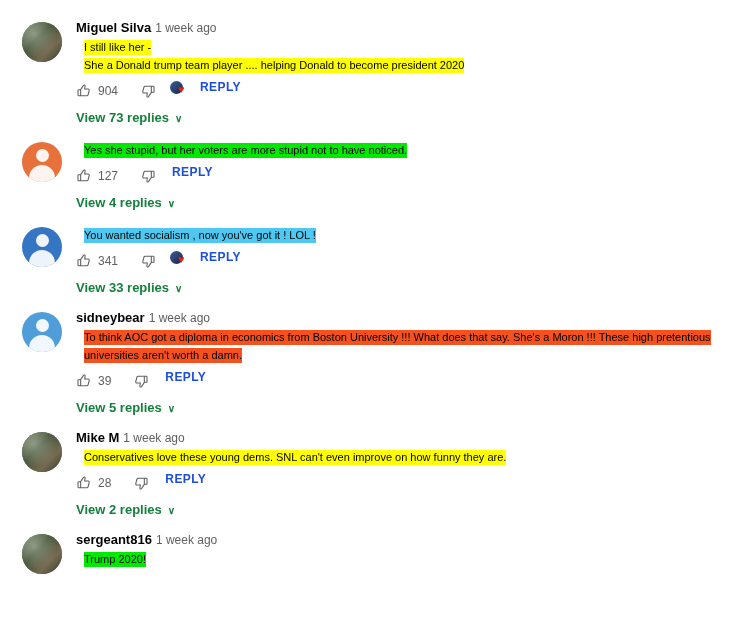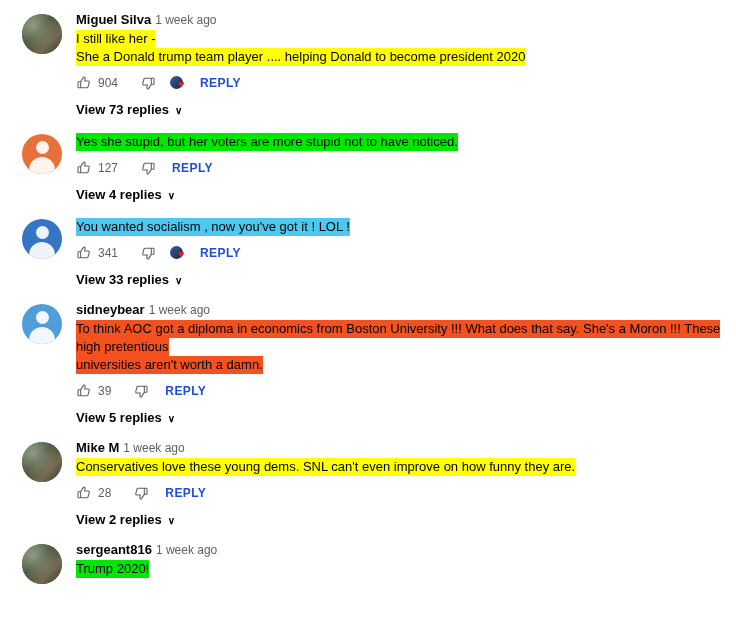--- a/index.html
+++ b/index.html
@@ -8,21 +8,21 @@
     background: #ffffff;
   }
   body {
     width: 736px;
     height: 632px;
     font-family: "Liberation Sans", sans-serif;
     color: #030303;
     overflow: hidden;
   }
   #comments {
-    padding: 12px 0 0 0;
+    padding: 20px 0 0 0;
   }
   .comment {
     display: flex;
     padding: 0 10px 0 22px;
     margin-bottom: 14px;
   }
   .avatar-wrap {
     flex: 0 0 40px;
     margin-right: 14px;
     padding-top: 2px;
@@ -77,37 +77,36 @@
     font-weight: bold;
     font-size: 13px;
     color: #030303;
   }
   .time {
     font-size: 12px;
     color: #606060;
     margin-left: 4px;
   }
   .text {
-    font-size: 13px;
+    font-size: 11px;
     line-height: 18px;
-    margin: 1px 0 6px 0;
+    margin: 1px 0 6px 8px;
     color: #030303;
   }
   .text .ln {
     display: block;
   }
   .text .hl {
     display: inline;
     padding: 1px 0 2px 0;
     box-decoration-break: clone;
     -webkit-box-decoration-break: clone;
   }
   .actions {
     display: flex;
-    align-items: center;
     height: 22px;
     margin-top: 4px;
   }
   .act {
     display: flex;
     align-items: center;
     margin-right: 8px;
   }
   .icon-btn {
     width: 16px;
@@ -148,21 +147,21 @@
   .hearts .h-ic {
     position: absolute;
     left: 8px; top: 4px;
     font-size: 11px;
     color: #e62117;
     line-height: 11px;
   }
   .replies {
     font-size: 13px;
     font-weight: bold;
-    color: #000000;
+    color: #15803d;
     margin-top: 8px;
     cursor: pointer;
     display: inline-flex;
     align-items: center;
   }
   .replies .chev {
     margin-left: 6px;
     font-size: 10px;
     line-height: 10px;
     transform: translateY(1px);

